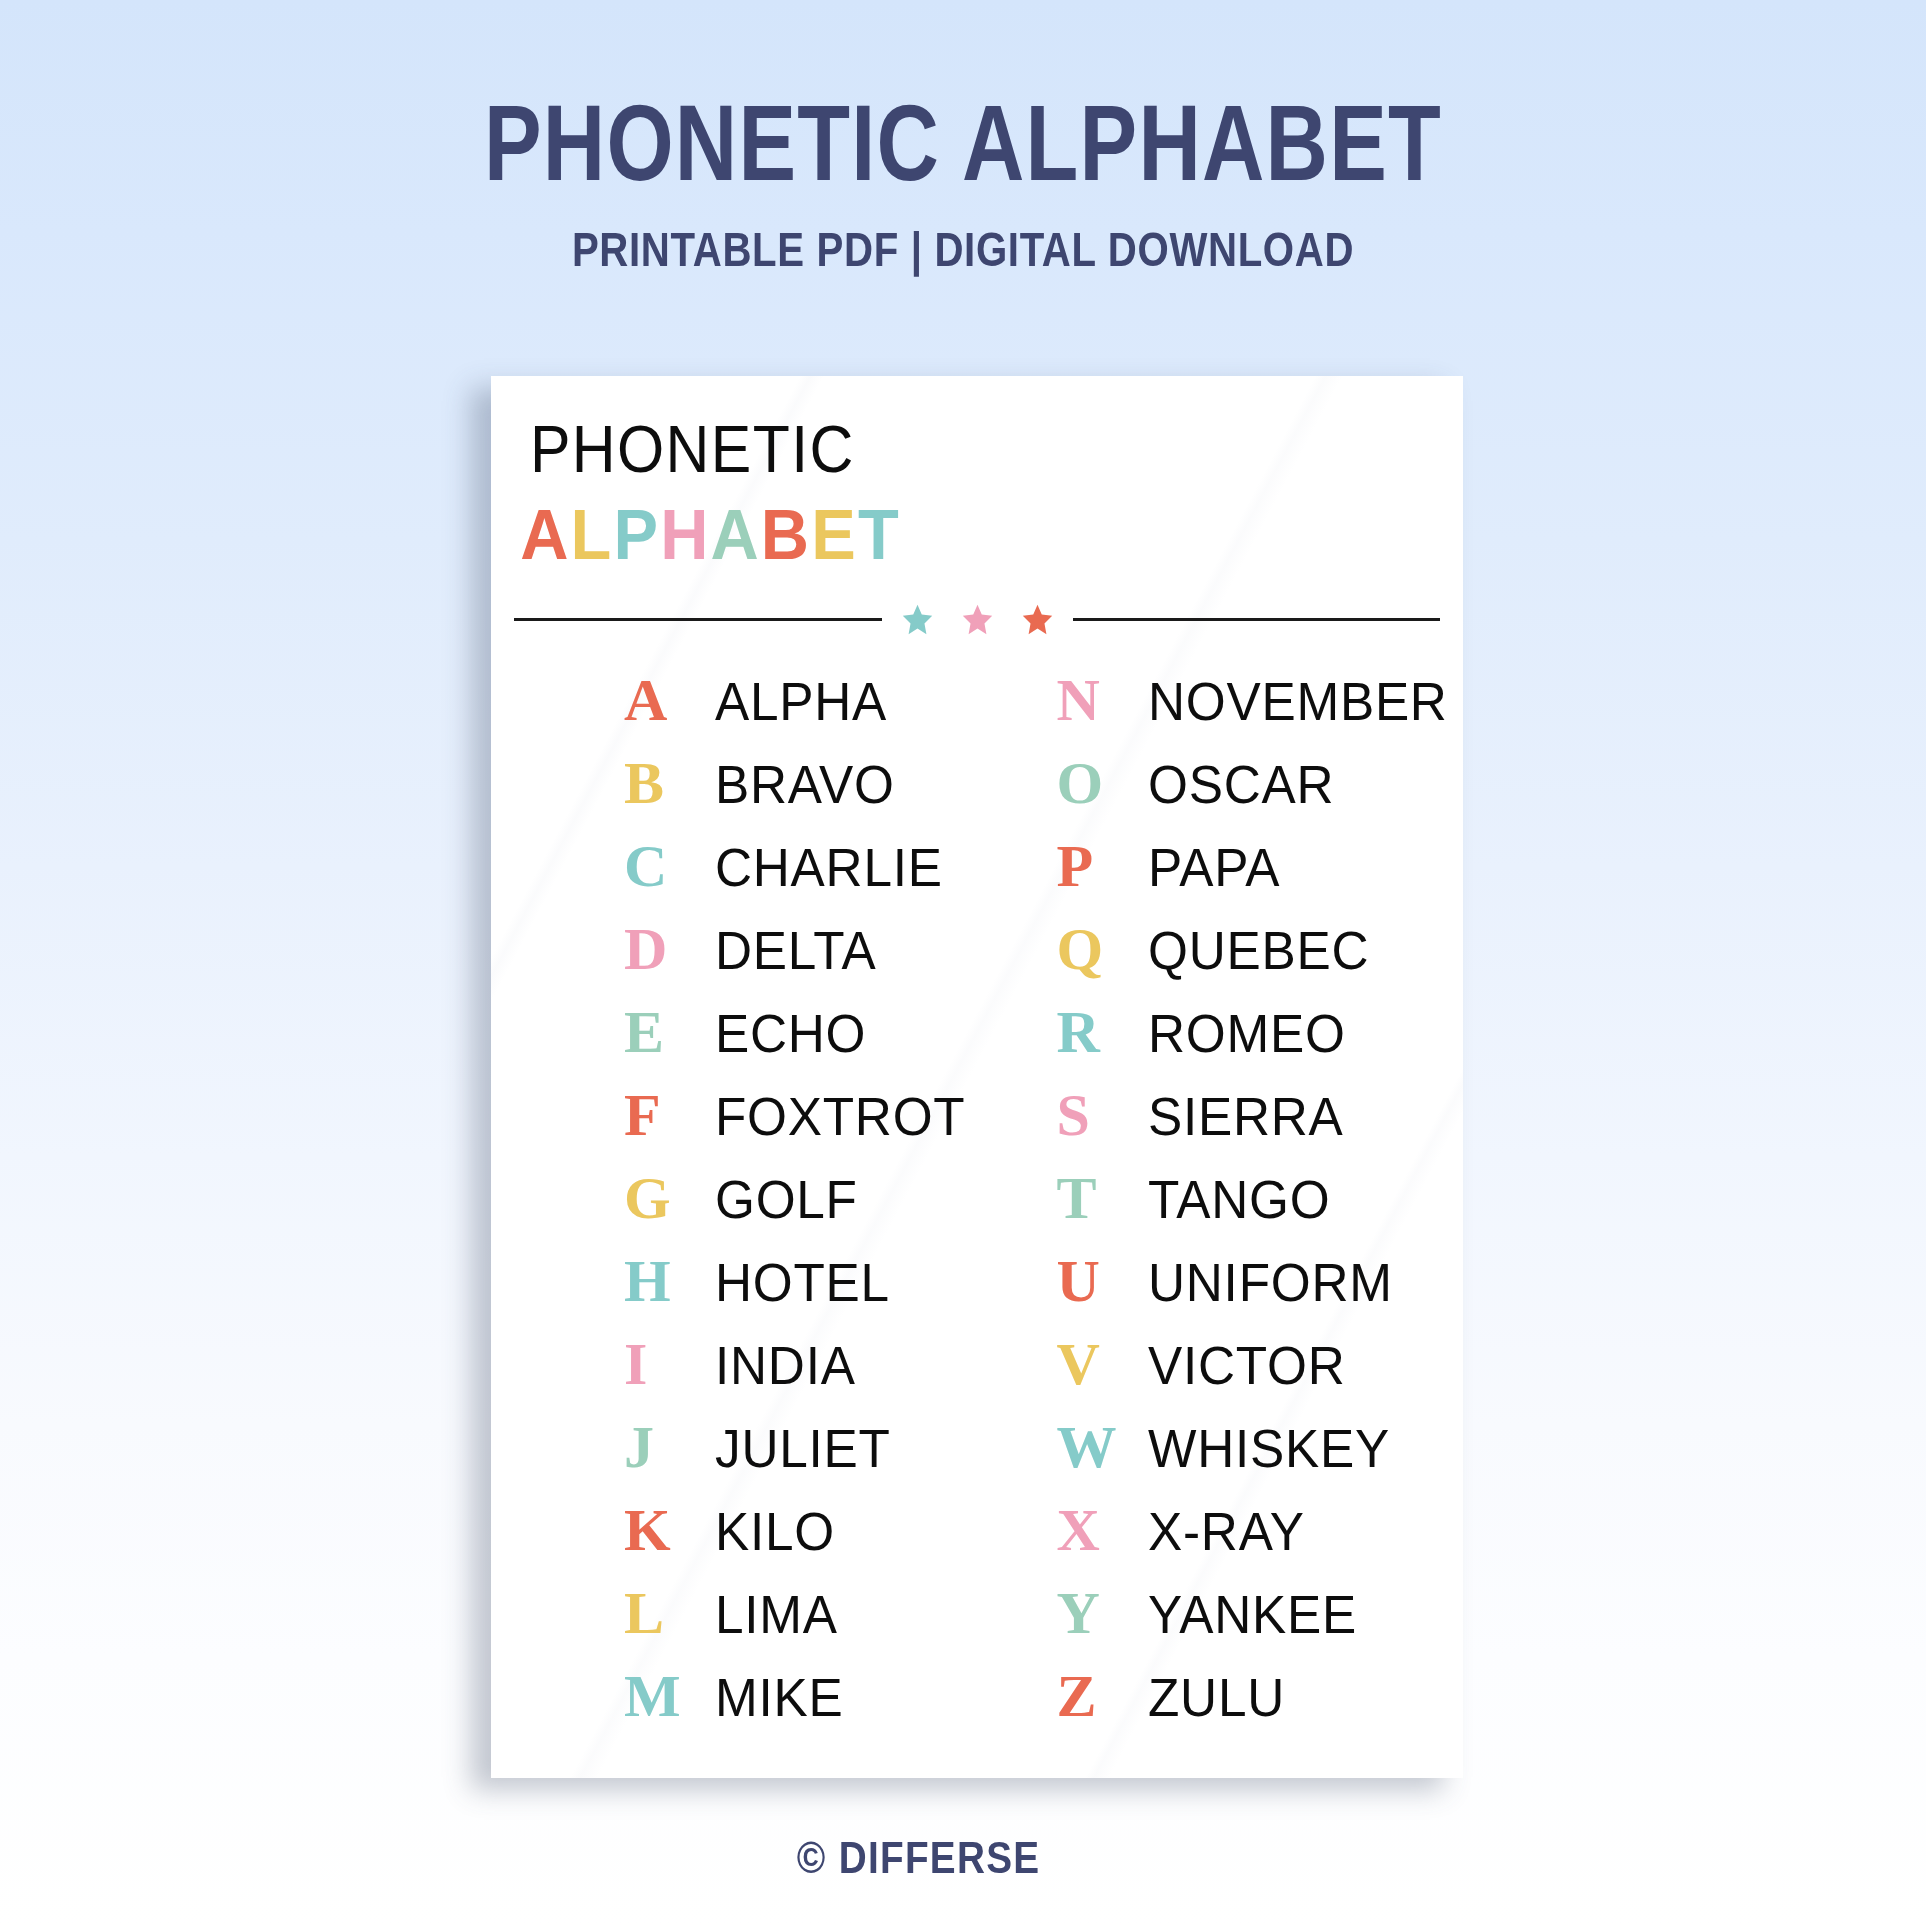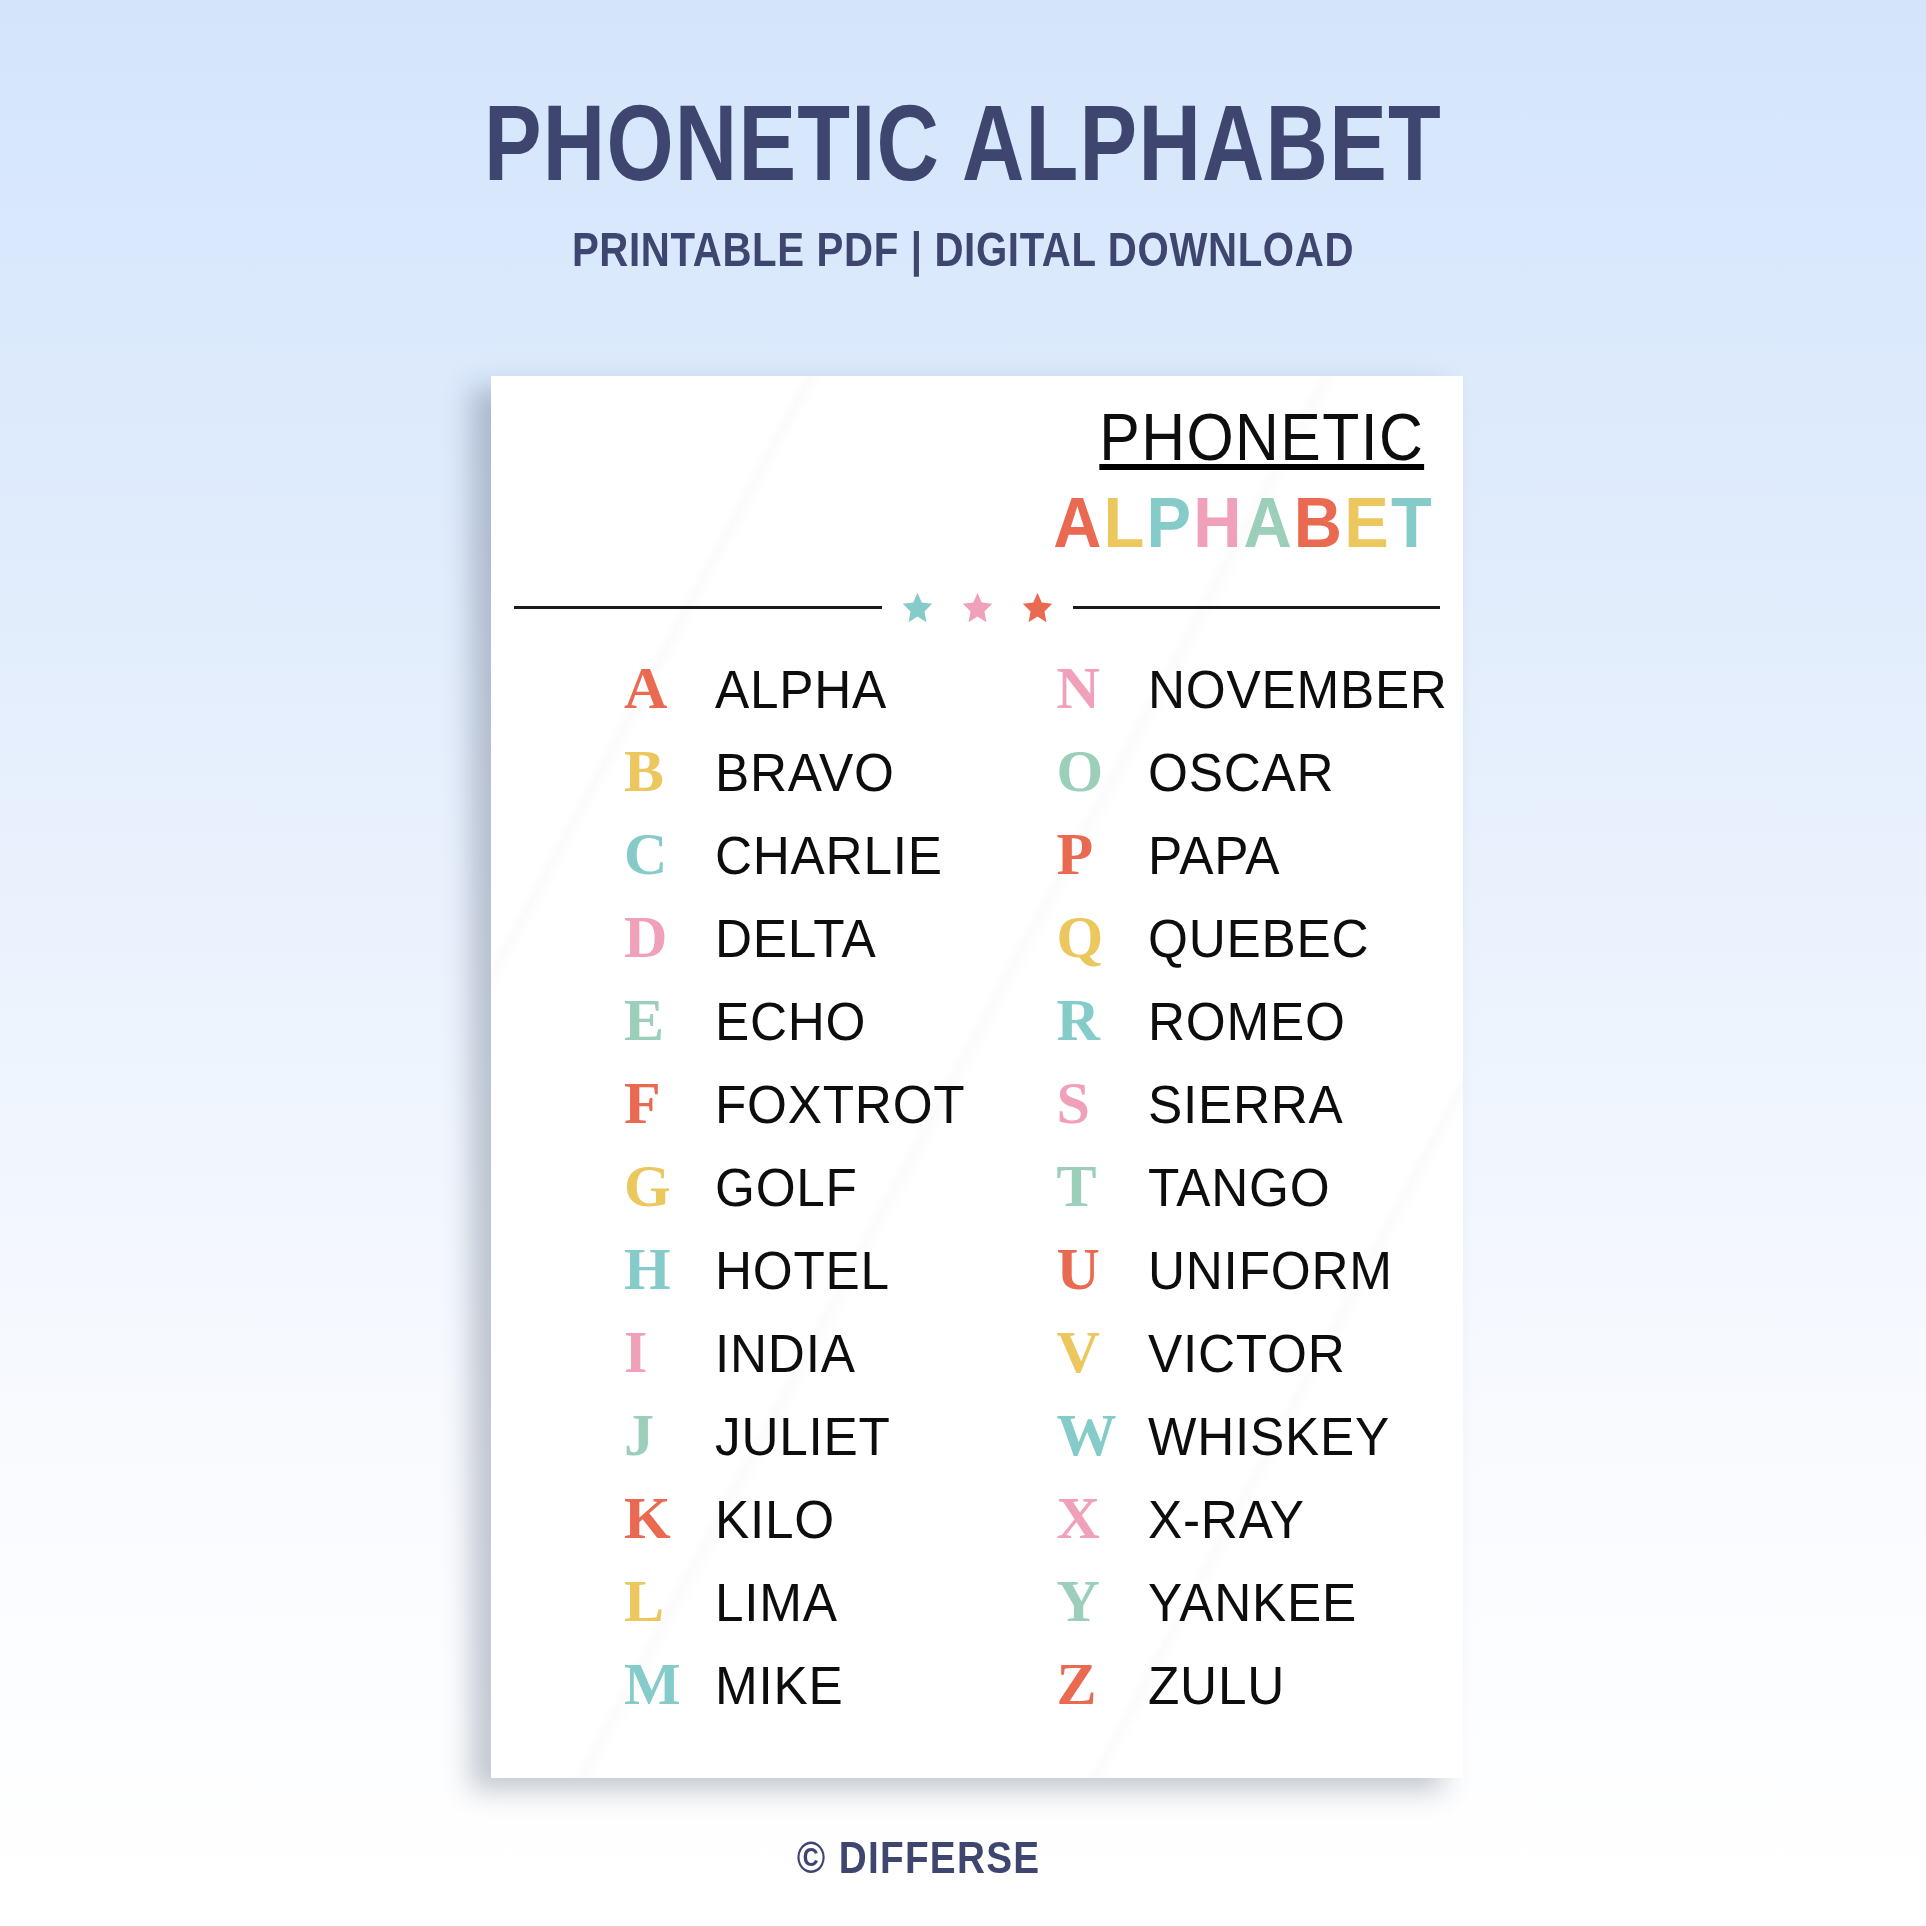--- a/index.html
+++ b/index.html
@@ -79,23 +79,22 @@
         rgba(150,160,190,0.045) 18.6%, rgba(0,0,0,0) 19.4%,
         rgba(0,0,0,0) 48%,
         rgba(150,160,190,0.040) 48.6%, rgba(0,0,0,0) 49.6%,
         rgba(0,0,0,0) 78%,
         rgba(150,160,190,0.038) 78.5%, rgba(0,0,0,0) 79.4%,
         rgba(0,0,0,0) 100%);
   }
 
   .card-head {
     position: relative;
-    text-align: right;
-    padding-top: 28px;
-    text-decoration: underline;
+    text-align: left;
+    padding-top: 40px;
   }
   .card-title {
     margin: 0;
     font-family: "Liberation Sans Narrow", "Liberation Sans", sans-serif;
     font-weight: normal;
     font-size: 66px;
     line-height: 1.0;
     letter-spacing: 1.5px;
     color: #0d0d0d;
     transform: scaleX(0.92);

